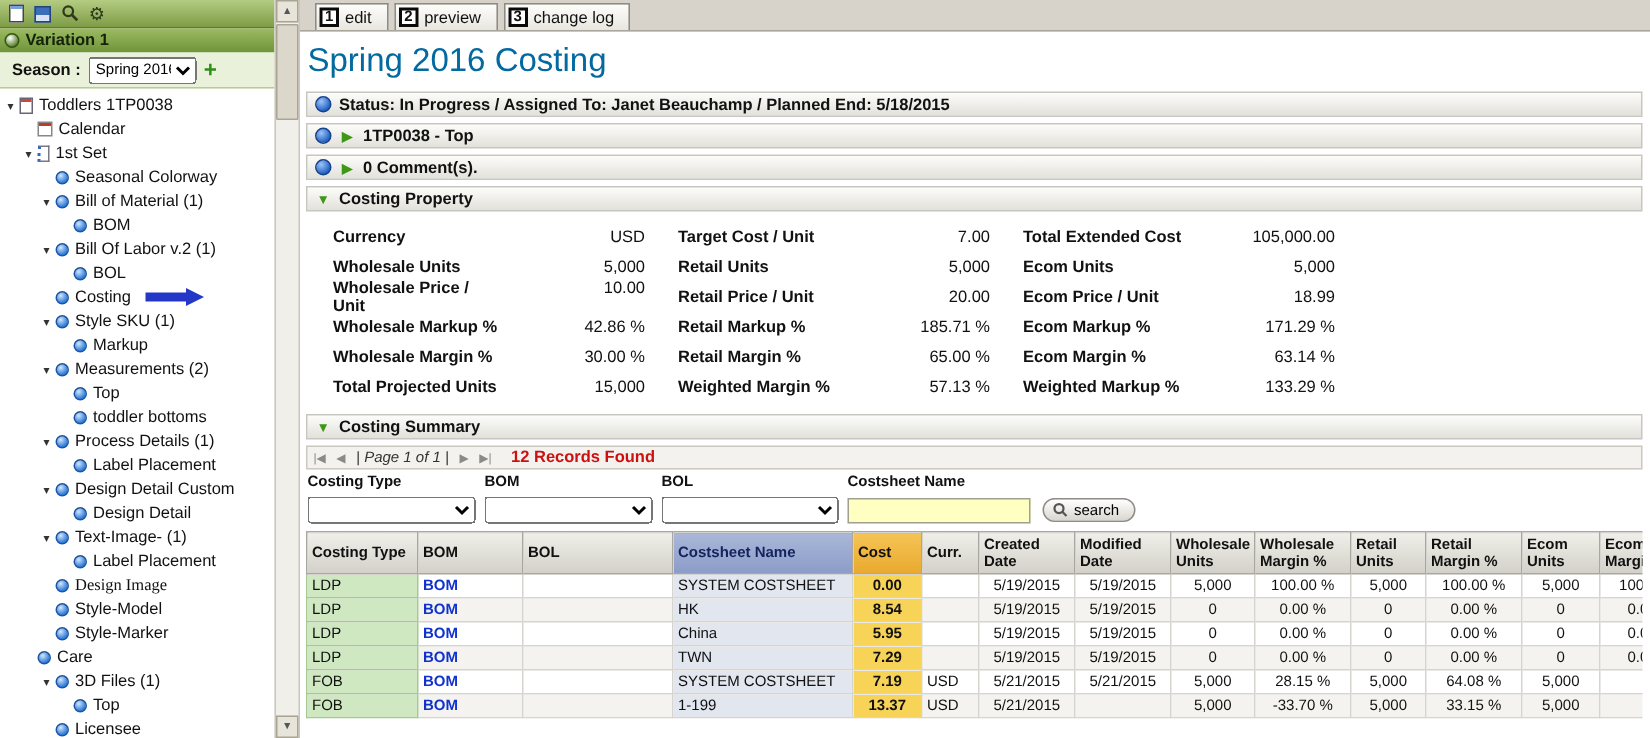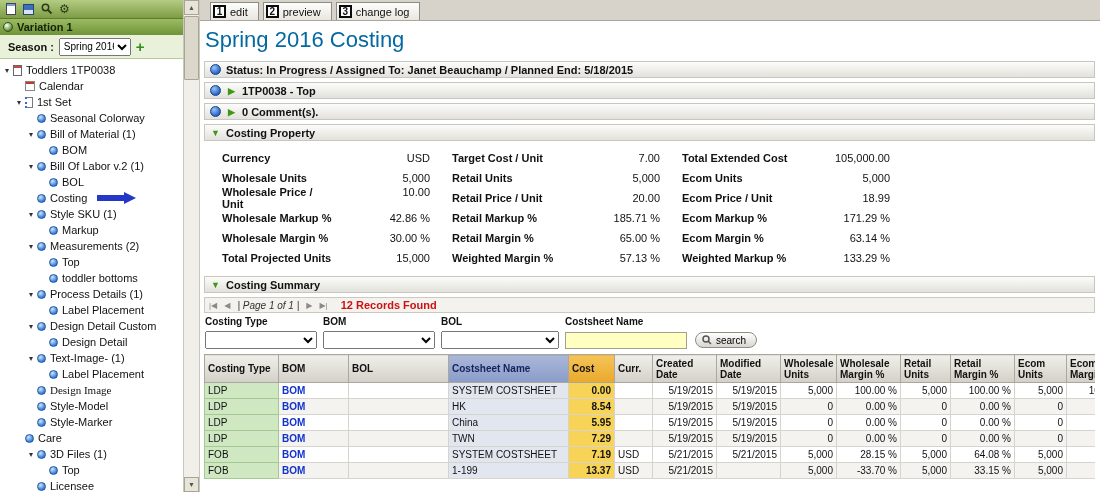--- a/index.html
+++ b/index.html
@@ -74,21 +74,21 @@
   table { border-collapse:collapse; table-layout:fixed; width:930px; }
   th { text-align:left; font-weight:bold; font-size:10px; padding:2px 3px; vertical-align:middle; height:28px; background:linear-gradient(#f0efe9,#d2d0c8); border:1px solid #a9a79f; color:#111; overflow:hidden; cursor:pointer; }
   th.col3 { background:linear-gradient(#aab7d8,#8a9cc8); color:#14235c; }
   th.col4 { background:linear-gradient(#f5c456,#e9a92e); }
   td { height:16px; font-size:10px; padding:1px 3px; border:1px solid #d6d4ce; white-space:nowrap; overflow:hidden; background:#fff; }
   tr.odd td { background:#f4f3ef; }
   td.col0 { background:#cfe8c2 !important; border-color:#a5c895; }
   td.col3 { background:#e2e6ef !important; }
   td.col4 { background:#f7d458 !important; font-weight:bold; }
   td.link { color:#1133cc; font-weight:bold; cursor:pointer; }
-  td.num { text-align:right; }
+  td.num { text-align:center; }
 </style>
 </head>
 <body>
 
 <div class="app">
 
   <div class="sidebar">
     <div class="sb-toolbar">
       <span class="tb-ico">
           <span class="tb-doc"></span>

